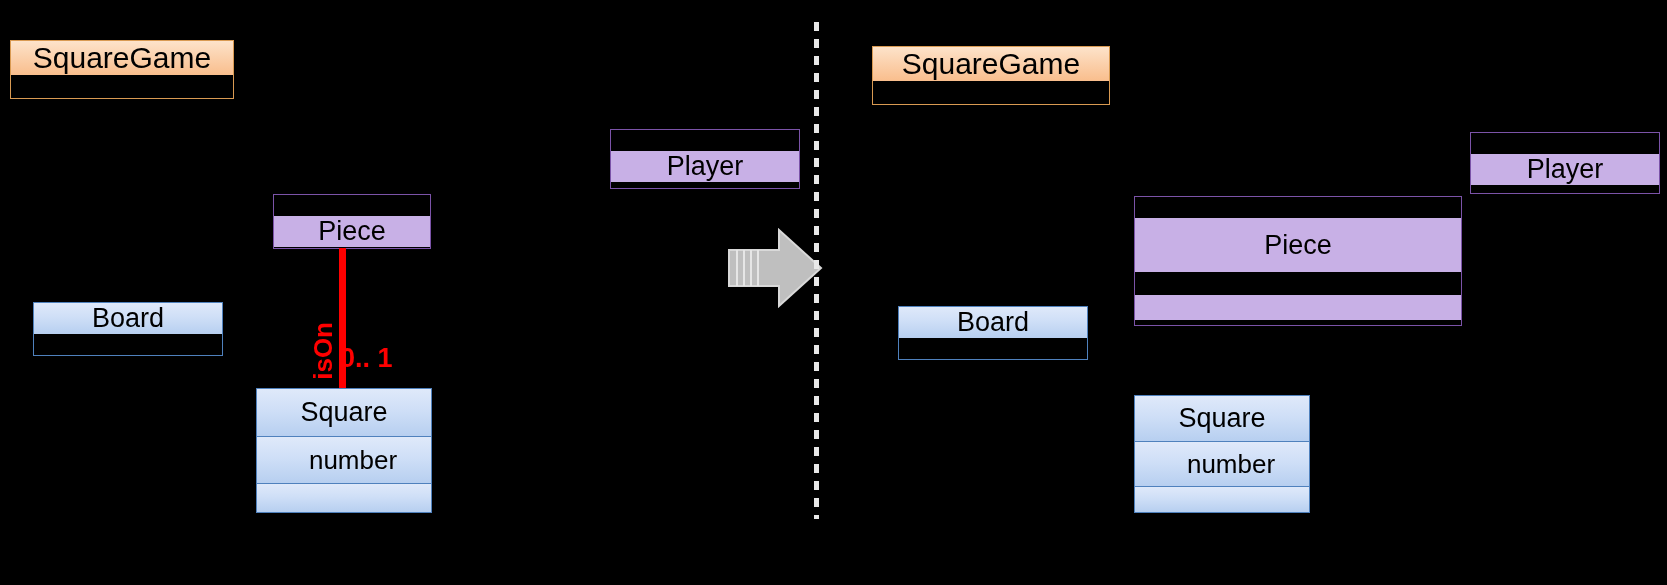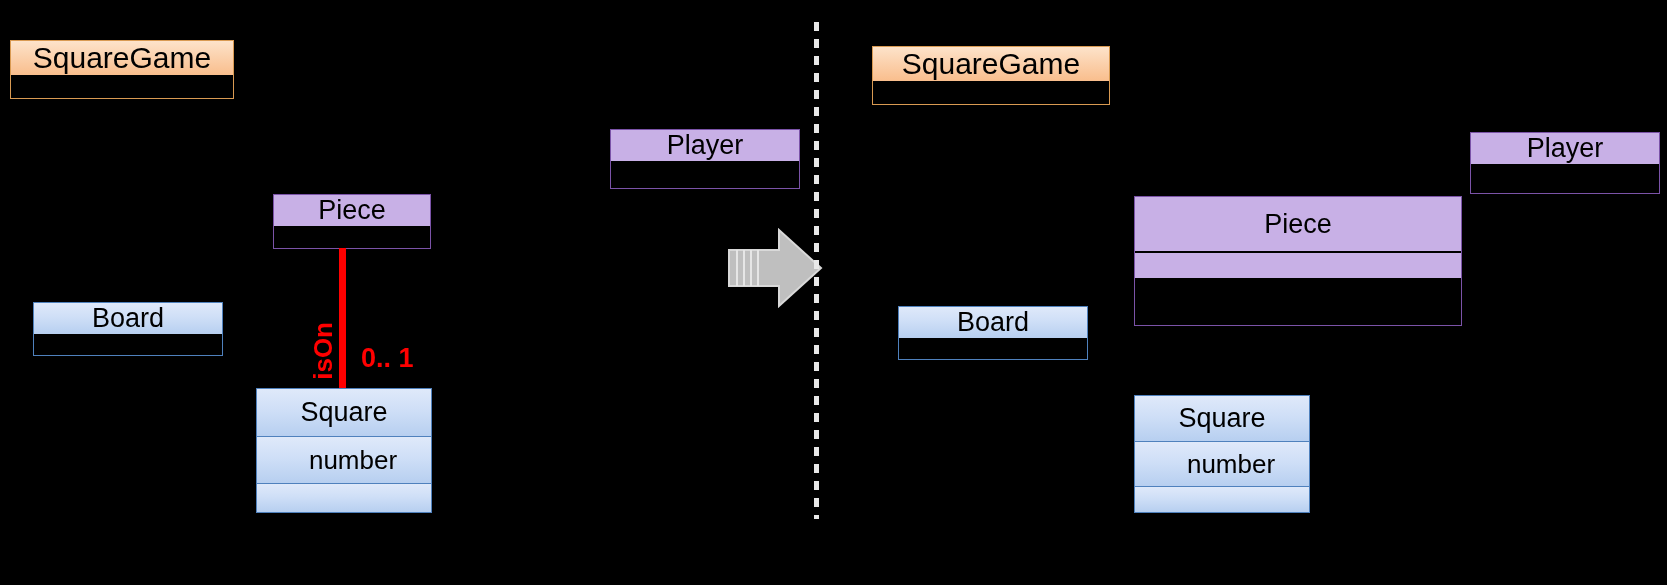--- a/index.html
+++ b/index.html
@@ -41,20 +41,21 @@
     color: #000000;
   }
 
   
   .box-purple {
     border: 1px solid #7b53a8;
   }
   .box-purple .compartment {
     background: #c8b0e6;
     color: #000000;
+    margin-top: 21px;
   }
   .box-purple .compartment + .compartment {
     border-top: 2px solid #000000;
   }
 
   
   .box-blue {
     border: 1px solid #4f81bd;
   }
   .box-blue .compartment {
@@ -139,21 +140,21 @@
   </div>
 
   <div class="uml-box box-blue" style="left:33px; top:302px; width:190px; height:54px;">
     <div class="compartment t-name">Board</div>
   </div>
 
   <div class="assoc-line" style="left:339px; top:248px; width:7px; height:144px;"></div>
 
   <div class="assoc-role" style="left:310px; top:322px;">isOn</div>
 
-  <div class="assoc-mult" style="left:361px; top:345px;text-align:center;">0.. 1</div>
+  <div class="assoc-mult" style="left:340px; top:345px;text-align:center;">0.. 1</div>
 
   <div class="uml-box box-blue" style="left:256px; top:388px; width:176px; height:125px;">
     <div class="compartment t-name" style="height:48px;">Square</div>
     <div class="compartment t-attr" style="height:48px;">number</div>
     <div class="compartment" style="height:29px;"></div>
   </div>
 
   <div class="arrow-wrap" style="left:727px; top:228px;">
     <svg width="96" height="80" viewBox="0 0 96 80">
       <path d="M 2 22 L 52 22 L 52 2 L 94 40 L 52 78 L 52 58 L 2 58 Z" fill="#bfbfbf" stroke="#d9d9d9" stroke-width="2"></path>

